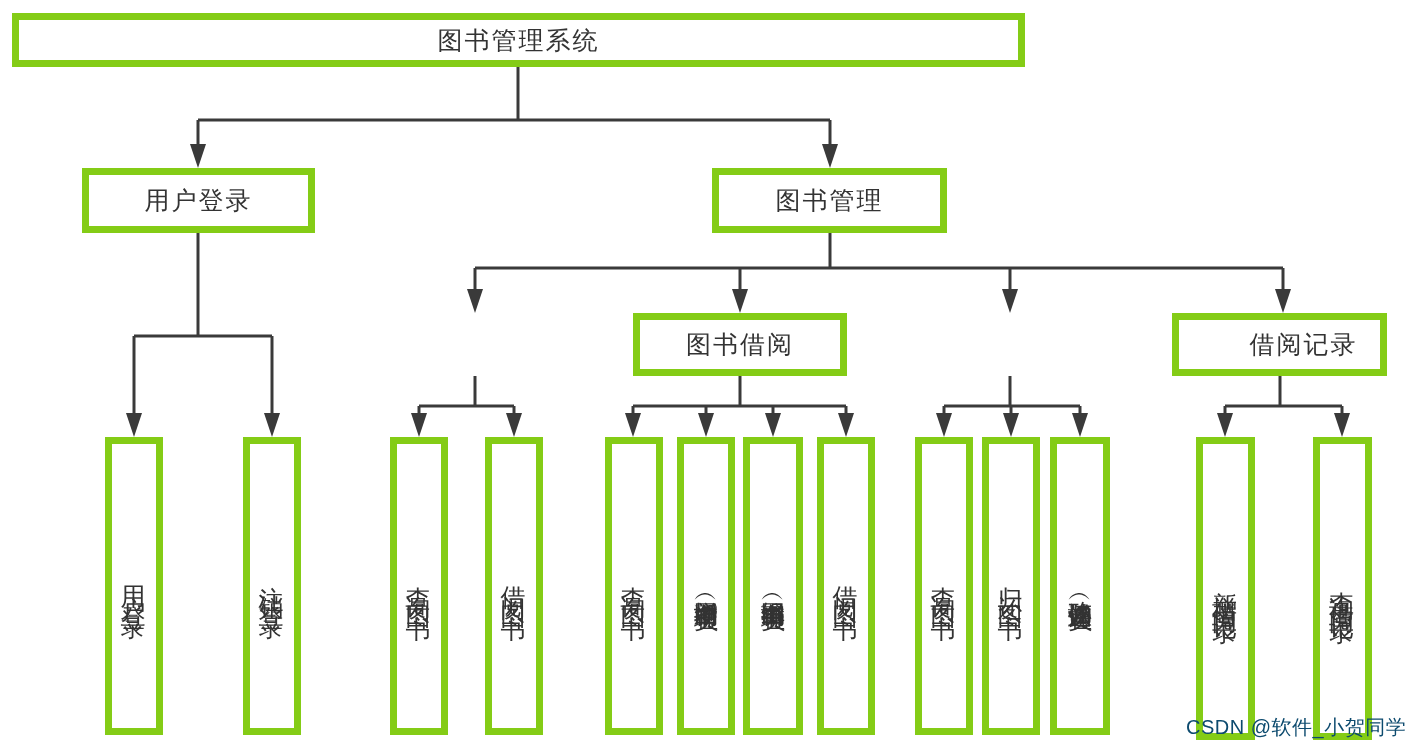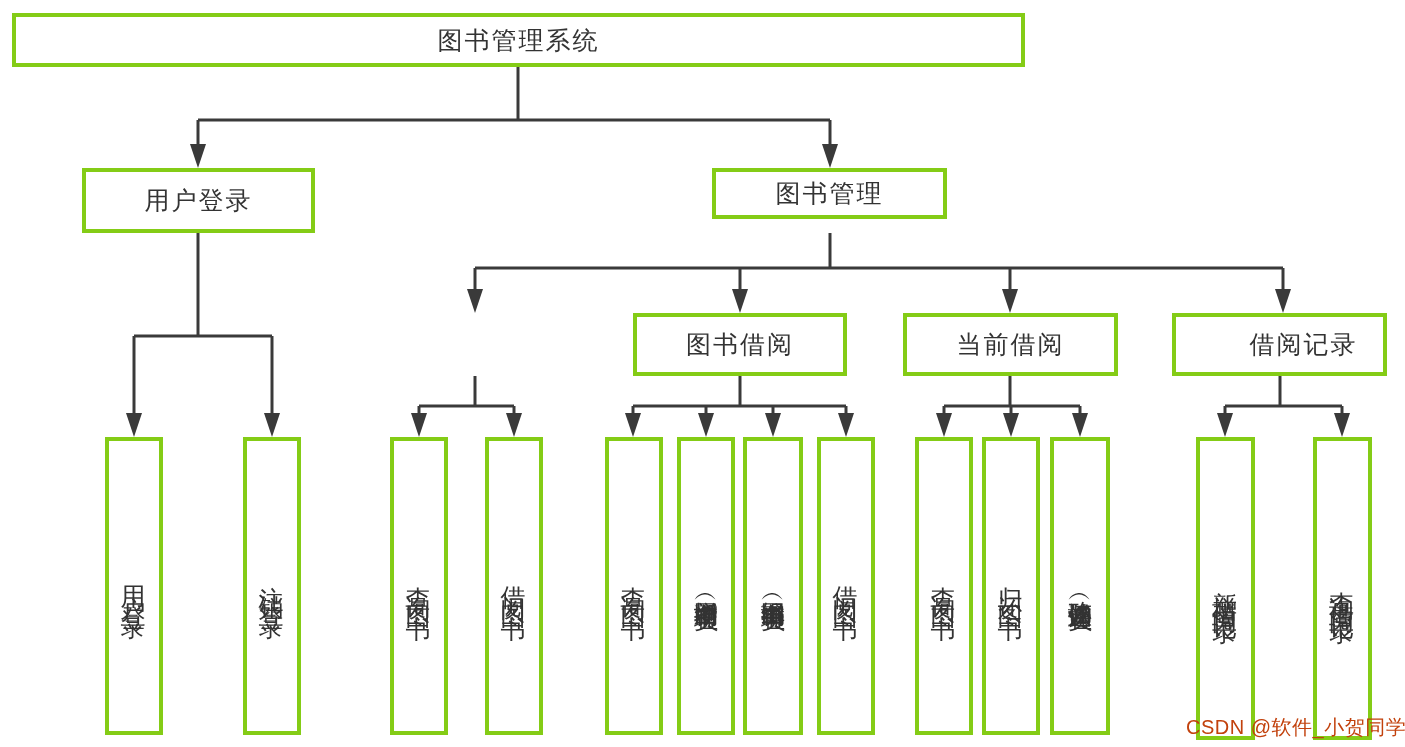--- a/index.html
+++ b/index.html
@@ -14,41 +14,41 @@
   #connectors {
     position: absolute;
     left: 0; top: 0;
     width: 1405px; height: 747px;
     pointer-events: none;
   }
   .hbox, .vbox {
     position: absolute;
     box-sizing: border-box;
     background: #ffffff;
-    border: 4px solid #84cc16;
+    border: 7px solid #84cc16;
     color: #333333;
     display: flex;
     align-items: center;
     justify-content: center;
     z-index: 2;
   }
   .hbox { font-size: 25px; letter-spacing: 2px; }
   .vbox {
     font-size: 25px;
     writing-mode: vertical-rl;
     text-orientation: mixed;
     letter-spacing: 10px;
   }
   .vbox.med  { letter-spacing: 6px; }
   .vbox.long { letter-spacing: 1px; font-size: 24px; }
 
   
   #n-root     { left: 12px;  top: 13px;  width: 1013px; height: 54px; }
   #n-login    { left: 82px;  top: 168px; width: 233px;  height: 65px; }
-  #n-mgmt     { left: 712px; top: 168px; width: 235px;  height: 51px; }
+  #n-mgmt     { left: 712px; top: 168px; width: 235px;  height: 65px; }
   #n-newbook  { left: 363px; top: 313px; width: 224px;  height: 63px; }
   #n-borrow   { left: 633px; top: 313px; width: 214px;  height: 63px; }
   #n-current  { left: 903px; top: 313px; width: 215px;  height: 63px; }
   #n-records  { left: 1172px;top: 313px; width: 215px;  height: 63px; padding-left: 48px; }
 
   #n-a1 { left: 105px;  top: 437px; width: 58px; height: 298px; }
   #n-a2 { left: 243px;  top: 437px; width: 58px; height: 298px; }
   #n-b1 { left: 390px;  top: 437px; width: 58px; height: 298px; }
   #n-b2 { left: 485px;  top: 437px; width: 58px; height: 298px; }
   #n-c1 { left: 605px;  top: 437px; width: 58px; height: 298px; }
@@ -59,21 +59,21 @@
   #n-d2 { left: 982px;  top: 437px; width: 58px; height: 298px; }
   #n-d3 { left: 1050px; top: 437px; width: 60px; height: 298px; }
   #n-e1 { left: 1196px; top: 437px; width: 59px; height: 303px; }
   #n-e2 { left: 1313px; top: 437px; width: 59px; height: 303px; }
 
   #watermark {
     position: absolute;
     left: 1186px;
     top: 714px;
     font-size: 20px;
-    color: #c2410c;
+    color: #0c4a6e;
     letter-spacing: 0.5px;
     white-space: nowrap;
     z-index: 5;
   }
 </style>
 </head>
 <body>
 
 <div id="canvas">
 
@@ -142,21 +142,20 @@
       <polygon points="1334,413 1350,413 1342,437"></polygon>
     </g>
   </svg>
 
   <div class="hbox" id="n-root">图书管理系统</div>
 
   <div class="hbox" id="n-login">用户登录</div>
   <div class="hbox" id="n-mgmt">图书管理</div>
 
   <div class="hbox" id="n-borrow">图书借阅</div>
-  <div class="hbox" id="n-current">当前借阅</div>
   <div class="hbox" id="n-records">借阅记录</div>
 
   <div class="vbox" id="n-a1">用户登录</div>
   <div class="vbox" id="n-a2">注销登录</div>
 
   <div class="vbox" id="n-b1">查询图书</div>
   <div class="vbox" id="n-b2">借阅图书</div>
 
   <div class="vbox" id="n-c1">查询图书</div>
   <div class="vbox long" id="n-c2">新增图书（管理员）</div>

